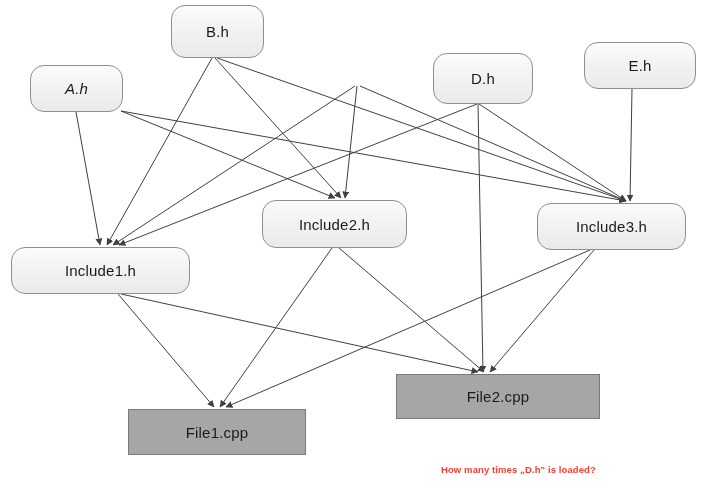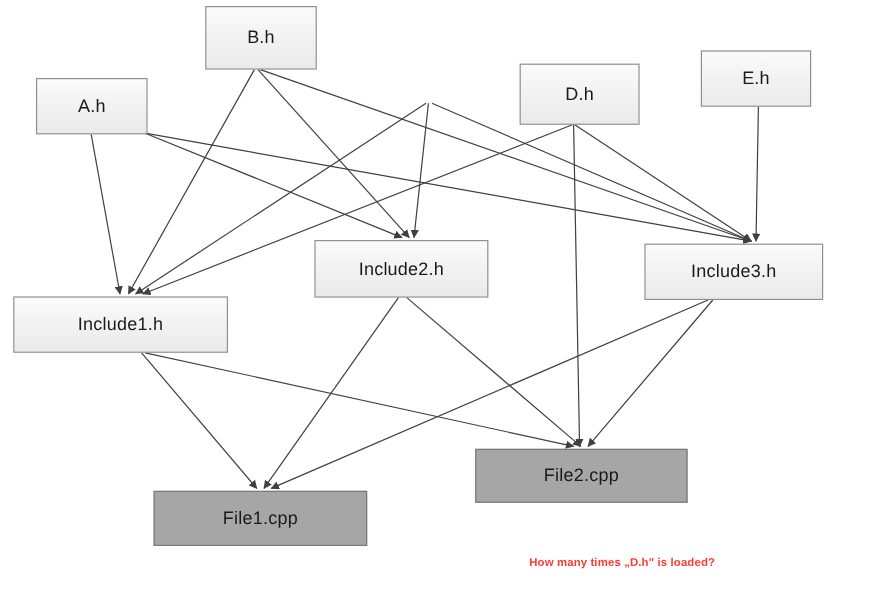--- a/index.html
+++ b/index.html
@@ -32,20 +32,21 @@
     align-items: center;
     justify-content: center;
     font-size: 15px;
     color: #1a1a1a;
     letter-spacing: 0.2px;
     z-index: 5;
   }
   .node.header {
     background: linear-gradient(to bottom, #fbfbfb 0%, #f1f1f1 55%, #eaeaea 100%);
     border-color: #8f8f8f;
+    border-radius: 14px;
   }
   .node.source {
     background: #a6a6a6;
     border-color: #7a7a7a;
   }
   .node .label {
     pointer-events: none;
     white-space: nowrap;
   }
   .note {
@@ -85,43 +86,43 @@
         <line x1="632" y1="89" x2="630" y2="201" stroke="#404040" stroke-width="1" marker-end="url(#arrow)"></line>
         <line x1="118" y1="294" x2="214" y2="407" stroke="#404040" stroke-width="1" marker-end="url(#arrow)"></line>
         <line x1="121" y1="294" x2="478" y2="372" stroke="#404040" stroke-width="1" marker-end="url(#arrow)"></line>
         <line x1="332" y1="248" x2="220" y2="407" stroke="#404040" stroke-width="1" marker-end="url(#arrow)"></line>
         <line x1="339" y1="248" x2="484" y2="372" stroke="#404040" stroke-width="1" marker-end="url(#arrow)"></line>
         <line x1="590" y1="250" x2="226" y2="407" stroke="#404040" stroke-width="1" marker-end="url(#arrow)"></line>
         <line x1="594" y1="250" x2="490" y2="372" stroke="#404040" stroke-width="1" marker-end="url(#arrow)"></line>
       </g>
   </svg>
 
-  <div class="node header" style="left: 30px; top: 65px; width: 93px; height: 47px;">
+  <div class="node header" style="left: 30px; top: 65px; width: 93px; height: 47px; font-style: italic;">
     <span class="label">A.h</span>
   </div>
   <div class="node header" style="left: 171px; top: 5px; width: 93px; height: 53px;">
     <span class="label">B.h</span>
   </div>
   <div class="node header" style="left: 433px; top: 53px; width: 100px; height: 51px;">
     <span class="label">D.h</span>
   </div>
-  <div class="node header" style="left: 584px; top: 42px; width: 92px; height: 47px;">
+  <div class="node header" style="left: 584px; top: 42px; width: 112px; height: 47px;">
     <span class="label">E.h</span>
   </div>
   <div class="node header" style="left: 11px; top: 247px; width: 179px; height: 47px;">
     <span class="label">Include1.h</span>
   </div>
   <div class="node header" style="left: 262px; top: 200px; width: 145px; height: 48px;">
     <span class="label">Include2.h</span>
   </div>
   <div class="node header" style="left: 537px; top: 203px; width: 149px; height: 47px;">
     <span class="label">Include3.h</span>
   </div>
   <div class="node source" style="left: 128px; top: 409px; width: 178px; height: 46px; text-align: center;">
     <span class="label">File1.cpp</span>
   </div>
-  <div class="node source" style="left: 396px; top: 374px; width: 177px; height: 45px;">
+  <div class="node source" style="left: 396px; top: 374px; width: 204px; height: 45px;">
     <span class="label">File2.cpp</span>
   </div>
 
   <div class="note" style="left: 441px; top: 464px;">How many times „D.h" is loaded?</div>
 
 </div>
 
 </body></html>

